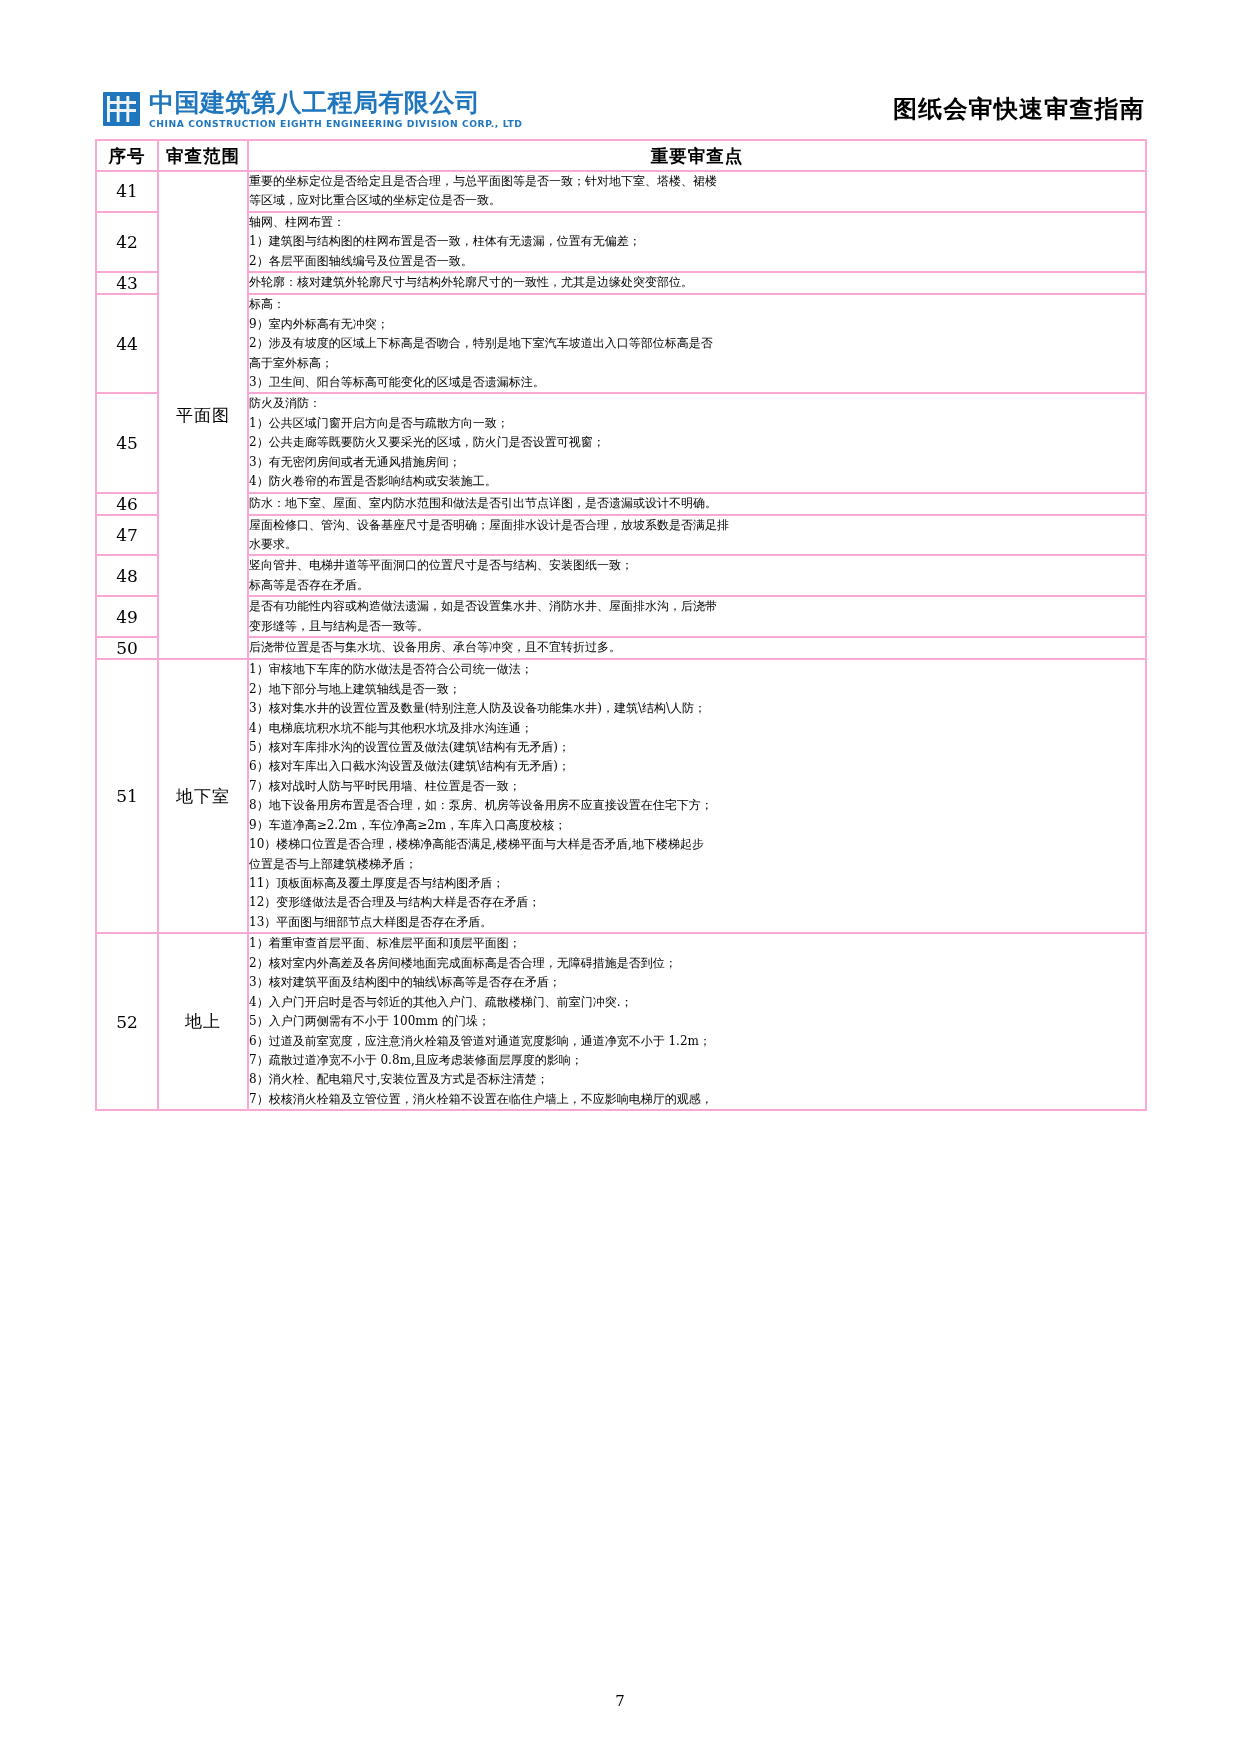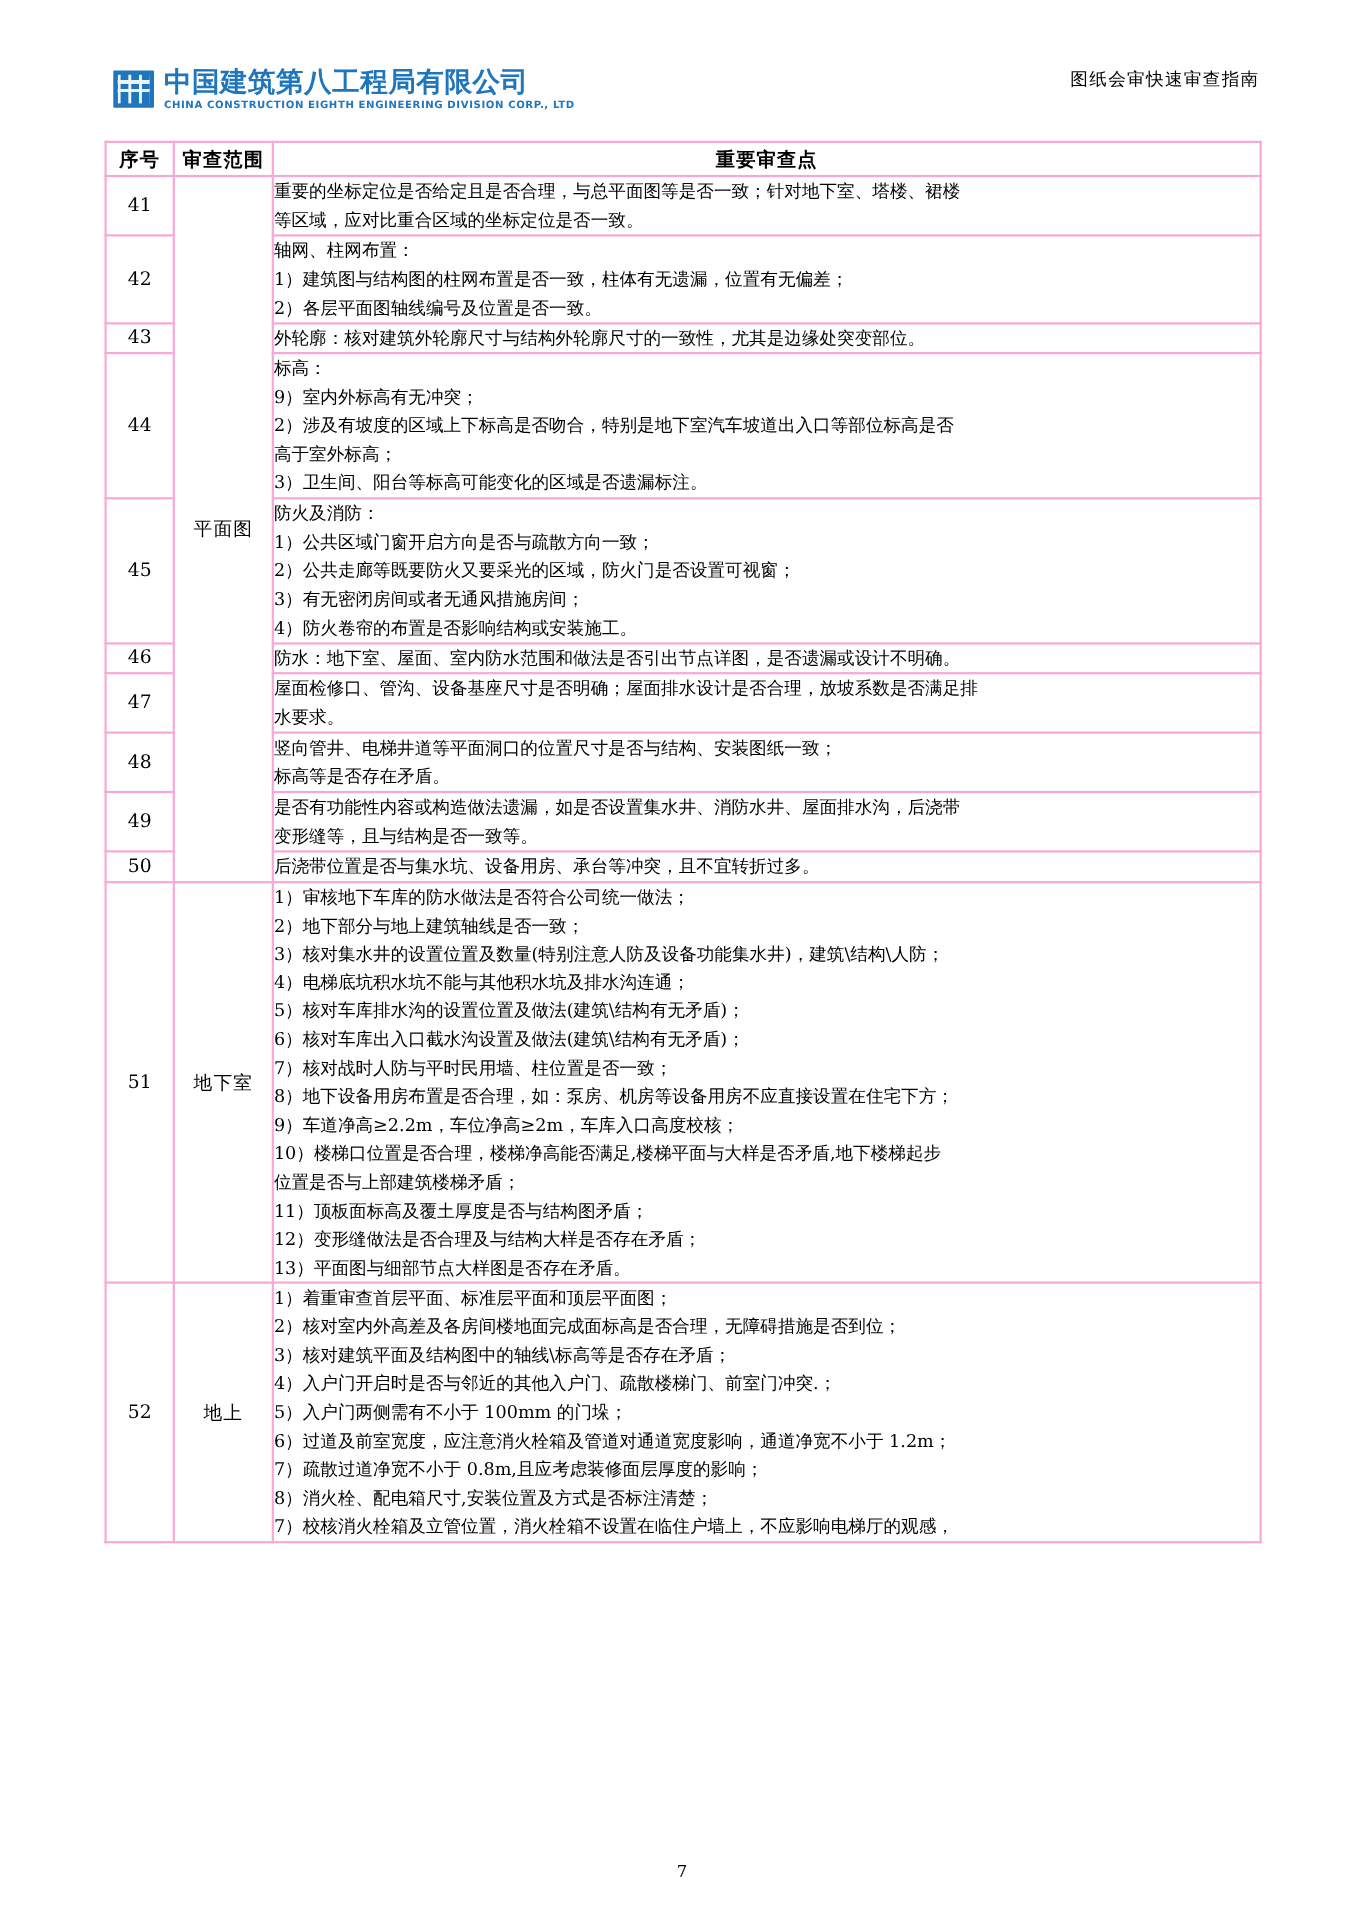--- a/index.html
+++ b/index.html
@@ -18,24 +18,24 @@
   .page {
     width: 1240px;
     height: 1754px;
     padding: 62px 95px 40px 95px;
     position: relative;
   }
 
   
   .doc-header {
     display: flex;
-    align-items: flex-start;
+    align-items: flex-end;
     justify-content: space-between;
     height: 66px;
-    margin-bottom: 0;
+    margin-bottom: 11px;
   }
   .brand {
     display: flex;
     align-items: center;
     gap: 9px;
     padding-left: 8px;
   }
   .brand-mark {
     width: 37px;
     height: 34px;
@@ -67,22 +67,22 @@
     font-family: "DejaVu Sans", "Liberation Sans", sans-serif;
     font-size: 9.2px;
     font-weight: bold;
     color: #1f76bd;
     letter-spacing: 0.55px;
     margin-top: 4px;
     white-space: nowrap;
   }
   .header-title {
     font-family: "DejaVu Serif", "Liberation Serif", serif;
-    font-size: 16px;
-    font-weight: normal;
+    font-size: 24px;
+    font-weight: bold;
     letter-spacing: 1.2px;
     white-space: nowrap;
     padding-bottom: 3px;
   }
 
   
   table.review-table {
     border-collapse: collapse;
     width: 1050px;
     table-layout: fixed;
@@ -112,21 +112,21 @@
     font-family: "DejaVu Serif", "Liberation Serif", serif;
   }
   td.scope-cell {
     text-align: center;
     font-size: 17px;
     letter-spacing: 1px;
     font-family: Liberation Serif, serif;
   }
   td.point-cell {
     text-align: left;
-    font-size: 16px;
+    font-size: 12px;
     line-height: 1.62;
     padding: 3px 6px 4px 7px;
     font-family: "DejaVu Serif", "Liberation Serif", serif;
     margin-left: 22px;
   }
   td.point-cell .ln { display: block; white-space: normal; }
 
   
   .page-number {
     position: absolute;

